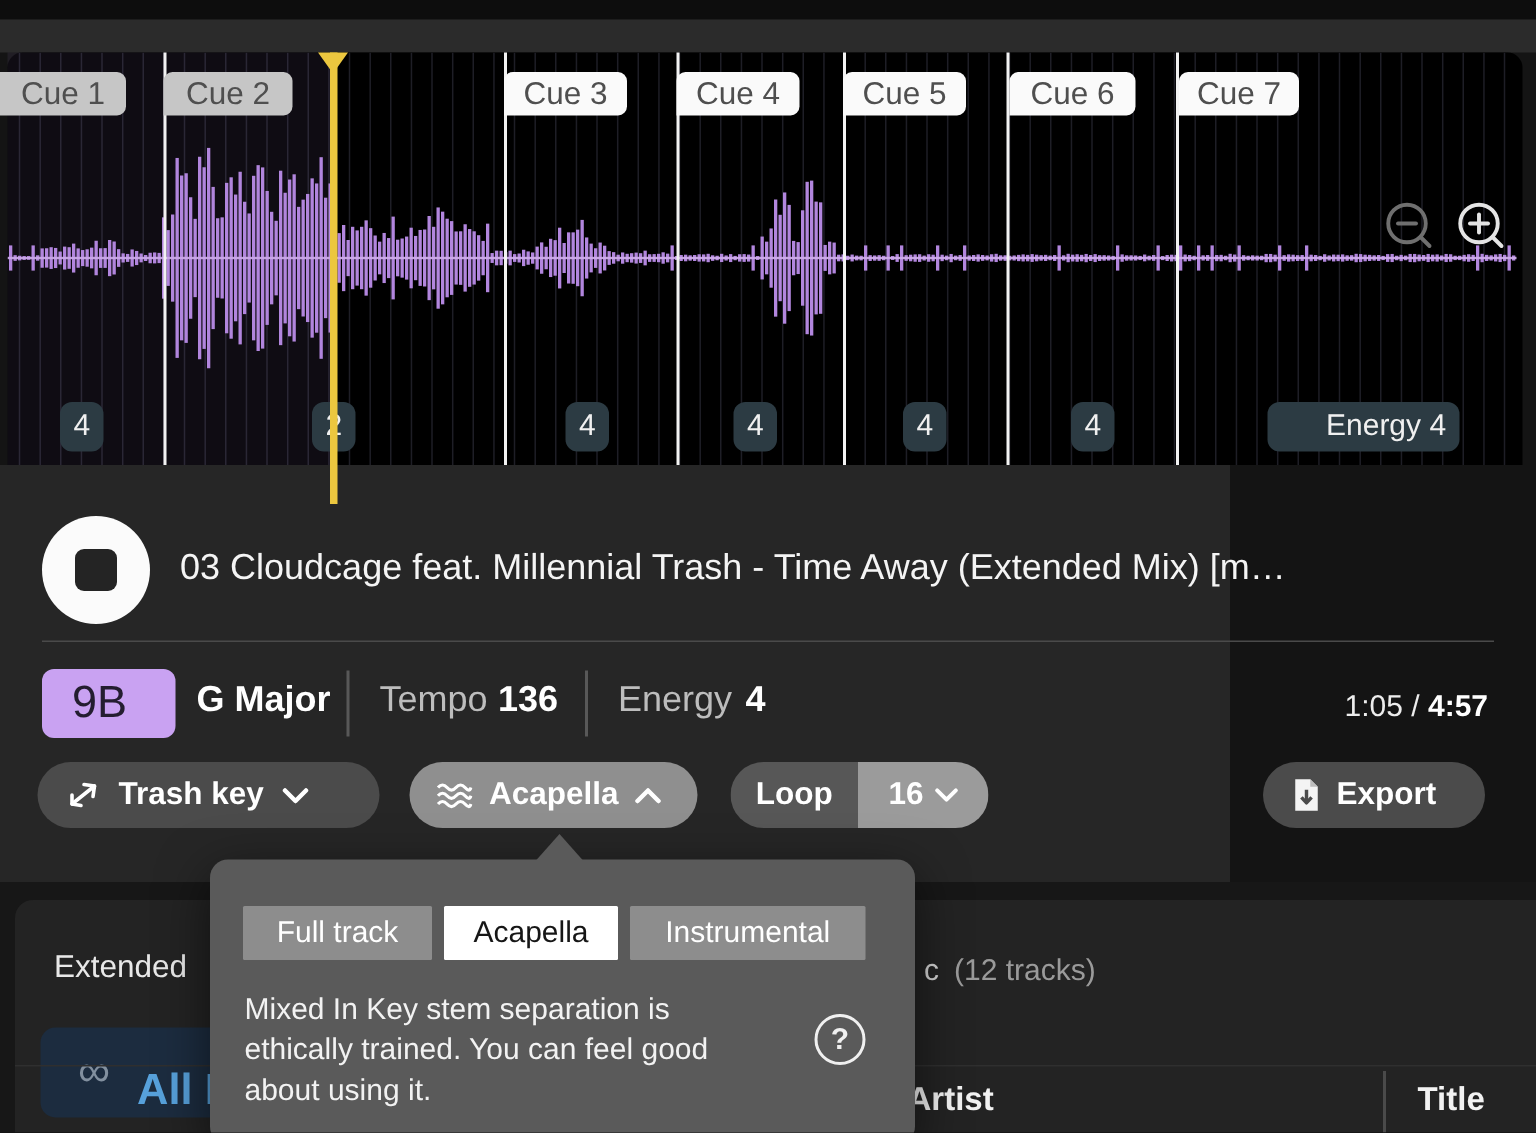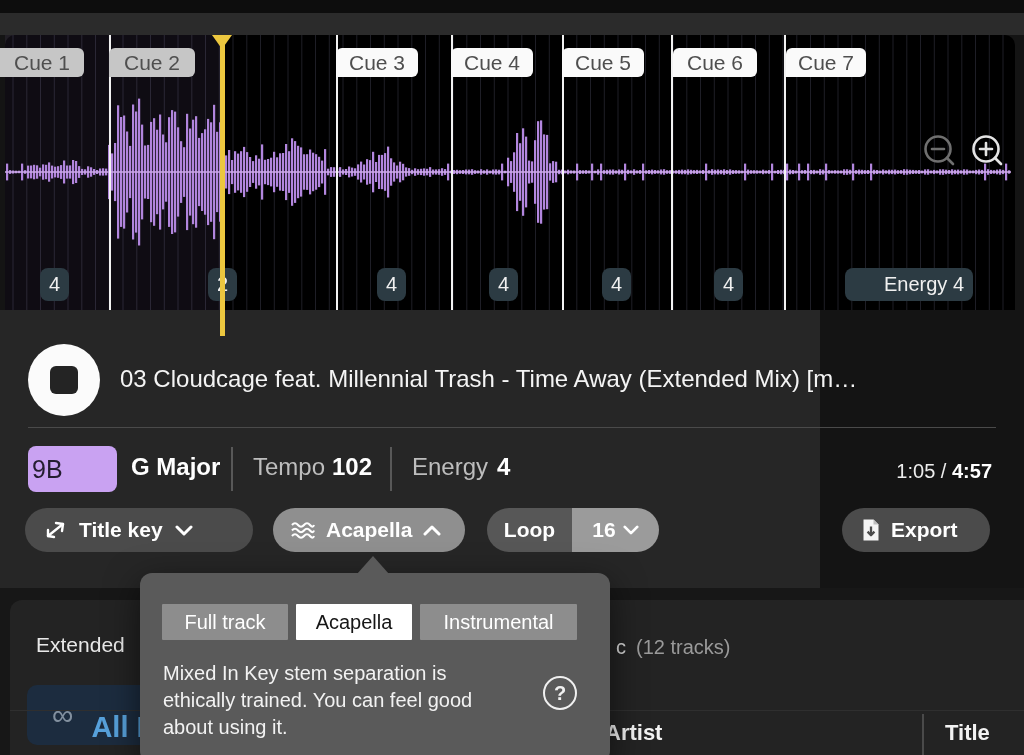--- a/index.html
+++ b/index.html
@@ -36,21 +36,21 @@
 
   
   #controls{left:0;top:310px;width:820px;height:278px;background:#262626;}
   #stop-btn{left:28px;top:34px;width:72px;height:72px;border-radius:50%;background:#fbfbfb;cursor:pointer;}
   #stop-square{left:22px;top:22px;width:28px;height:28px;border-radius:6px;background:#242424;}
   #track-title{left:120px;top:55px;font-size:24px;color:#f4f4f4;white-space:nowrap;}
   #title-divider{left:28px;top:117px;width:968px;height:1px;background:#4a4a4a;}
 
   .vdiv{top:137px;width:2px;height:44px;background:#585858;}
   #key-badge{left:28px;top:136px;width:89px;height:46px;background:#c9a2f2;border-radius:8px;
-    font-size:25px;color:#241d30;line-height:46px;padding-left:4px;box-sizing:border-box;}
+    font-size:30px;color:#241d30;line-height:46px;padding-left:20px;box-sizing:border-box;}
   .info-text{top:143px;font-size:24px;white-space:nowrap;}
   .lbl{color:#bdbdbd;font-weight:400;}
   .val{color:#ffffff;font-weight:700;}
   #time-display{left:820px;top:150px;width:172px;text-align:right;font-size:20px;color:#ededed;}
   #time-total{font-weight:700;color:#fff;}
 
   .pill{top:198px;height:44px;border-radius:22px;display:flex;align-items:center;cursor:pointer;}
   .pill-dark{background:#4b4b4b;}
   .pill-light{background:#8f8f8f;}
   .pill-text{font-size:21px;font-weight:700;color:#fff;white-space:nowrap;}
@@ -559,33 +559,33 @@
   <div class="abs" id="stop-btn">
     <div class="abs" id="stop-square"></div>
   </div>
   <div class="abs" id="track-title">03 Cloudcage feat. Millennial Trash - Time Away (Extended Mix) [m…</div>
   <div class="abs" id="title-divider"></div>
 
   <div class="abs" id="key-badge">9B</div>
   <div class="abs info-text val" style="left:131px;">G Major</div>
   <div class="abs vdiv" style="left:231px;"></div>
   <div class="abs info-text lbl" style="left:253px;">Tempo</div>
-  <div class="abs info-text val" style="left:332px;">102</div>
+  <div class="abs info-text val" style="left:332px;">136</div>
   <div class="abs vdiv" style="left:390px;"></div>
   <div class="abs info-text lbl" style="left:412px;">Energy</div>
   <div class="abs info-text val" style="left:497px;">4</div>
   <div class="abs" id="time-display"><span id="time-current">1:05 / </span><span id="time-total">4:57</span></div>
 
   <div class="abs pill pill-dark" id="btn-change-key">
     <svg width="24" height="22" viewBox="0 0 24 22">
       <path d="M5 17 L20 5" stroke="#fff" stroke-width="2.4" stroke-linecap="round" fill="none"></path>
       <path d="M13 4 L20 5 L19 12" stroke="#fff" stroke-width="2.4" stroke-linecap="round" stroke-linejoin="round" fill="none"></path>
       <path d="M5 11 L5 17 L11 18" stroke="#fff" stroke-width="2.4" stroke-linecap="round" stroke-linejoin="round" fill="none"></path>
     </svg>
-    <span class="pill-text">Title key</span>
+    <span class="pill-text">Trash key</span>
     <svg class="chev" width="18" height="11" viewBox="0 0 18 11">
       <polyline points="2,2 9,9 16,2" fill="none" stroke="#fff" stroke-width="3" stroke-linecap="round" stroke-linejoin="round"></polyline>
     </svg>
   </div>
 
   <div class="abs pill pill-light" id="btn-acapella">
     <svg width="25" height="19" viewBox="0 0 25 19">
       <path d="M2 4 q3 -3.4 6 0 t6 0 t6 0 t4 0" fill="none" stroke="#fff" stroke-width="2.1"></path>
       <path d="M2 9.5 q3 -3.4 6 0 t6 0 t6 0 t4 0" fill="none" stroke="#fff" stroke-width="2.1"></path>
       <path d="M2 15 q3 -3.4 6 0 t6 0 t6 0 t4 0" fill="none" stroke="#fff" stroke-width="2.1"></path>

